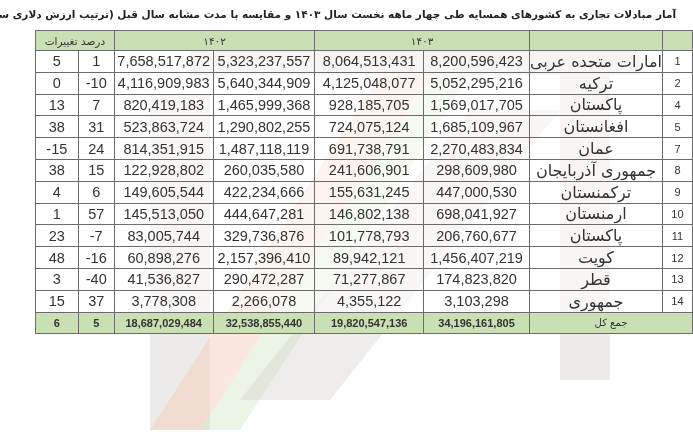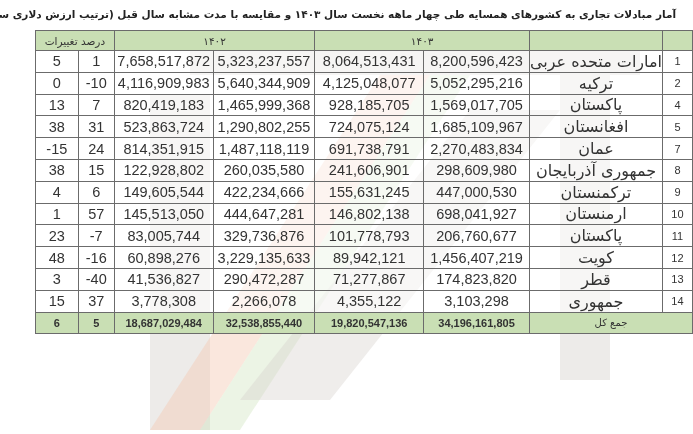--- a/index.html
+++ b/index.html
@@ -137,21 +137,21 @@
         <td>329,736,876</td>
         <td>101,778,793</td>
         <td>206,760,677</td>
         <td class="country">پاکستان</td>
         <td class="rank">11</td>
       </tr>
       <tr>
         <td>48</td>
         <td>-16</td>
         <td>60,898,276</td>
-        <td>3,229,135,633</td>
+        <td>2,157,396,410</td>
         <td>89,942,121</td>
         <td>1,456,407,219</td>
         <td class="country">کویت</td>
         <td class="rank">12</td>
       </tr>
       <tr>
         <td>3</td>
         <td>-40</td>
         <td>41,536,827</td>
         <td>290,472,287</td>

